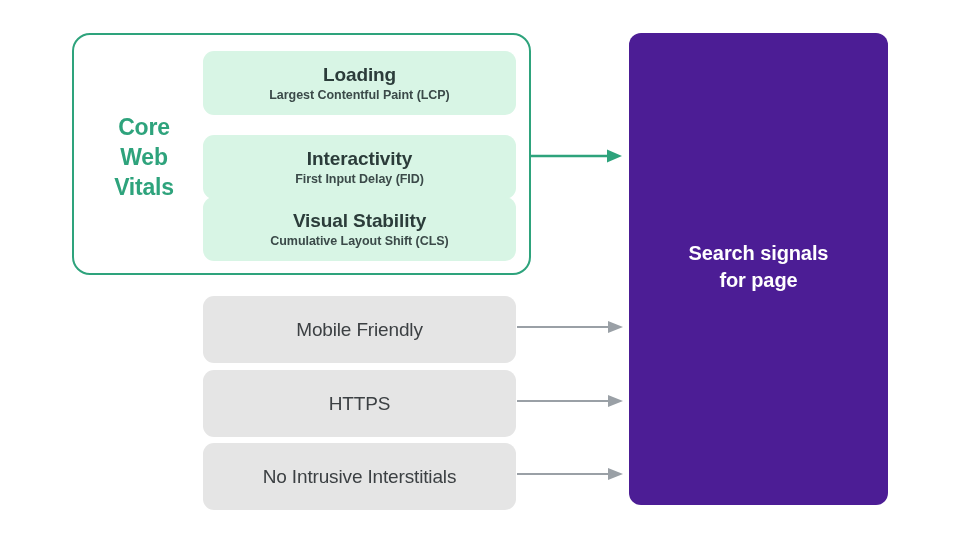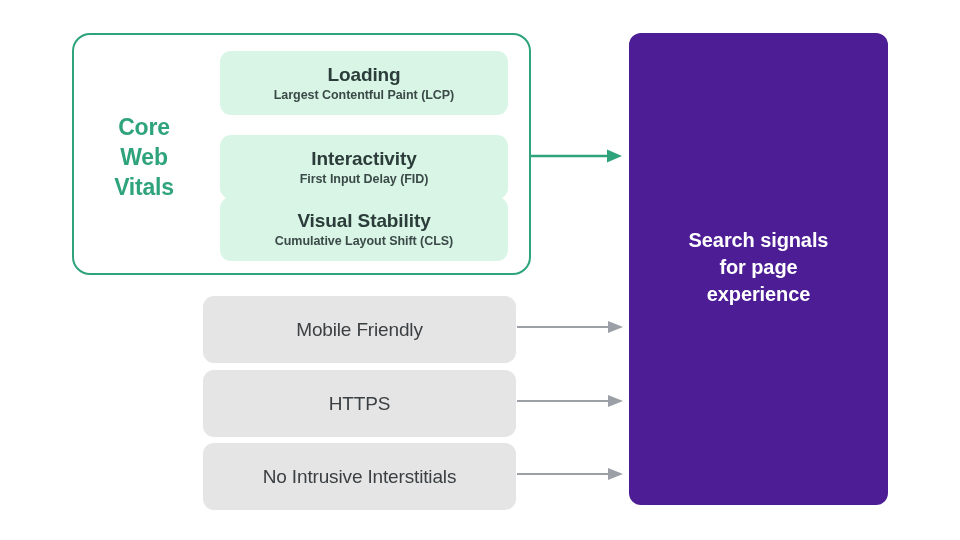--- a/index.html
+++ b/index.html
@@ -45,22 +45,22 @@
     font-size: 23px;
     font-weight: bold;
     line-height: 30px;
     letter-spacing: -0.2px;
   }
   .cwv-label span { display: block; }
 
   
   .metric-card {
     position: absolute;
-    left: 220px;
-    width: 288px;
+    left: 203px;
+    width: 313px;
     height: 64px;
     background: #d8f5e5;
     border-radius: 11px;
     display: flex;
     flex-direction: column;
     align-items: center;
     justify-content: center;
     box-sizing: border-box;
   }
   .metric-card.m1 { top: 51px; }
@@ -177,21 +177,20 @@
     <div class="signal-label">HTTPS</div>
   </div>
   <div class="signal-card s3">
     <div class="signal-label">No Intrusive Interstitials</div>
   </div>
 
   <div class="dest-box">
     <div class="dest-text">
       <span>Search signals</span>
       <span>for page</span>
-      <span>experience</span>
     </div>
   </div>
 
   <svg class="arrow-svg" viewBox="0 0 960 540">
 
     <g>
       <line x1="531" y1="156" x2="608" y2="156" stroke="#2ea37c" stroke-width="2.4"></line>
       <polygon points="607,149.5 622,156 607,162.5" fill="#2ea37c"></polygon>
     </g>
 

